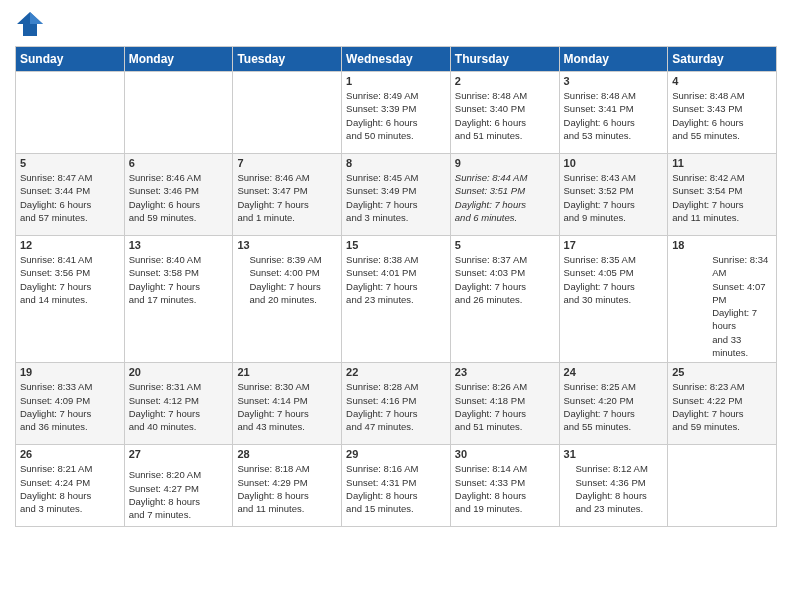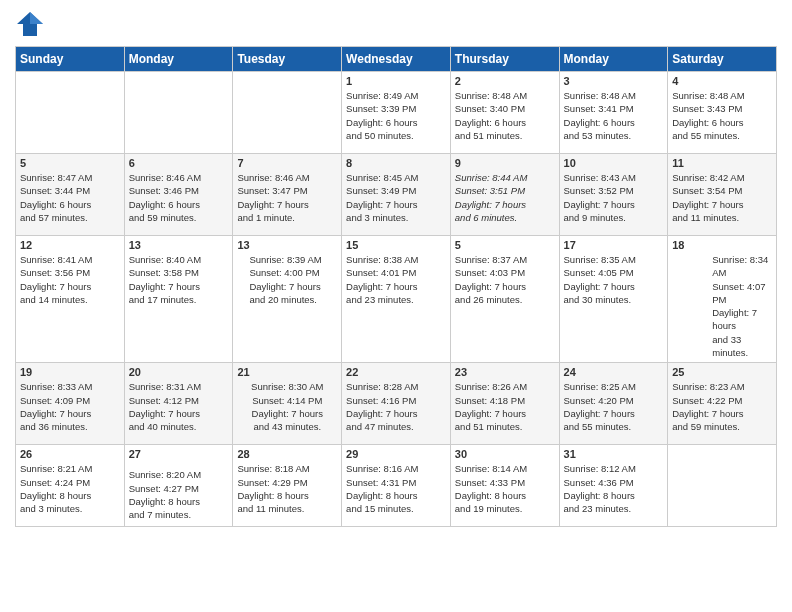--- a/index.html
+++ b/index.html
@@ -272,21 +272,21 @@
           </td>
           <td>
             <div class="day-number">20</div>
             <div class="day-info" style="white-space: pre-line;">Sunrise: 8:31 AM
 Sunset: 4:12 PM
 Daylight: 7 hours
 and 40 minutes.</div>
           </td>
           <td>
             <div class="day-number">21</div>
-            <div class="day-info" style="white-space: pre-line; text-align: center;">Sunrise: 8:30 AM
+            <div class="day-info" style="white-space: pre-line;">Sunrise: 8:30 AM
 Sunset: 4:14 PM
 Daylight: 7 hours
 and 43 minutes.</div>
           </td>
           <td>
             <div class="day-number">22</div>
             <div class="day-info" style="white-space: pre-line;">Sunrise: 8:28 AM
 Sunset: 4:16 PM
 Daylight: 7 hours
 and 47 minutes.</div>
@@ -344,21 +344,21 @@
           </td>
           <td>
             <div class="day-number">30</div>
             <div class="day-info" style="white-space: pre-line;">Sunrise: 8:14 AM
 Sunset: 4:33 PM
 Daylight: 8 hours
 and 19 minutes.</div>
           </td>
           <td>
             <div class="day-number">31</div>
-            <div class="day-info" style="white-space: pre-line;">Sunrise: 8:12 AM
+            <div class="day-info" style="white-space: pre-line; margin-left: 12px;">Sunrise: 8:12 AM
 Sunset: 4:36 PM
 Daylight: 8 hours
 and 23 minutes.</div>
           </td>
           <td></td>
         </tr>
       </tbody>
   </table>
 </div>
 

